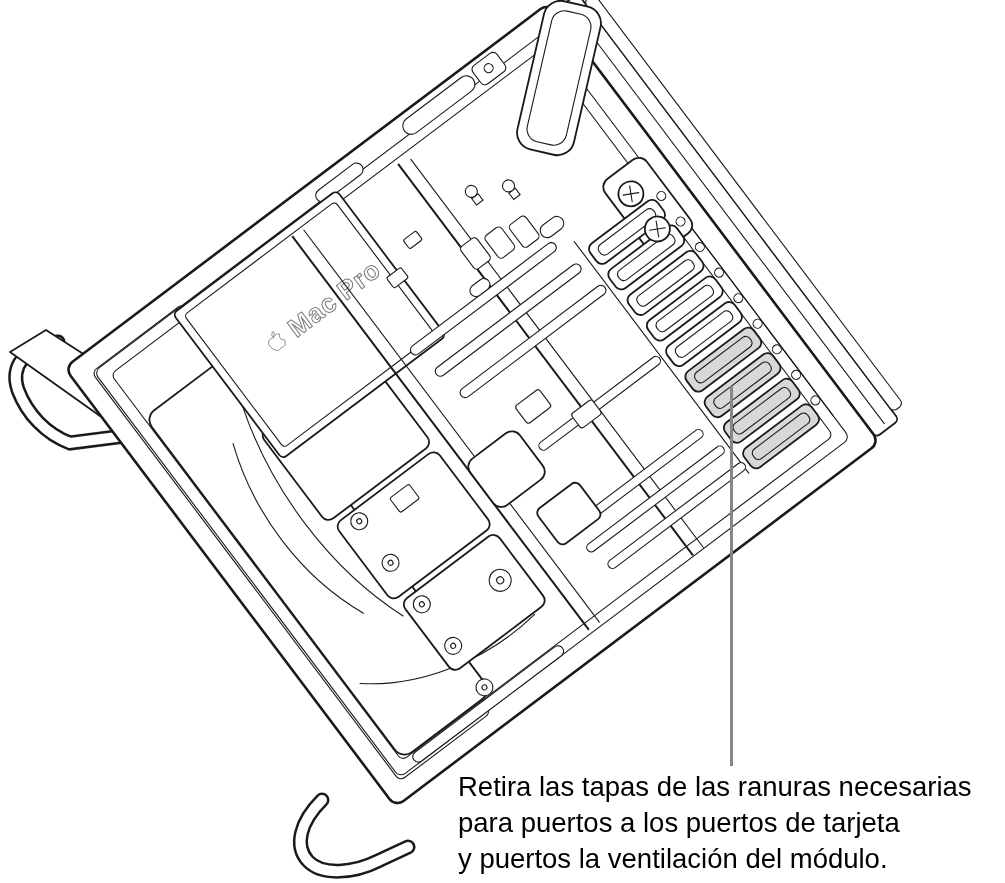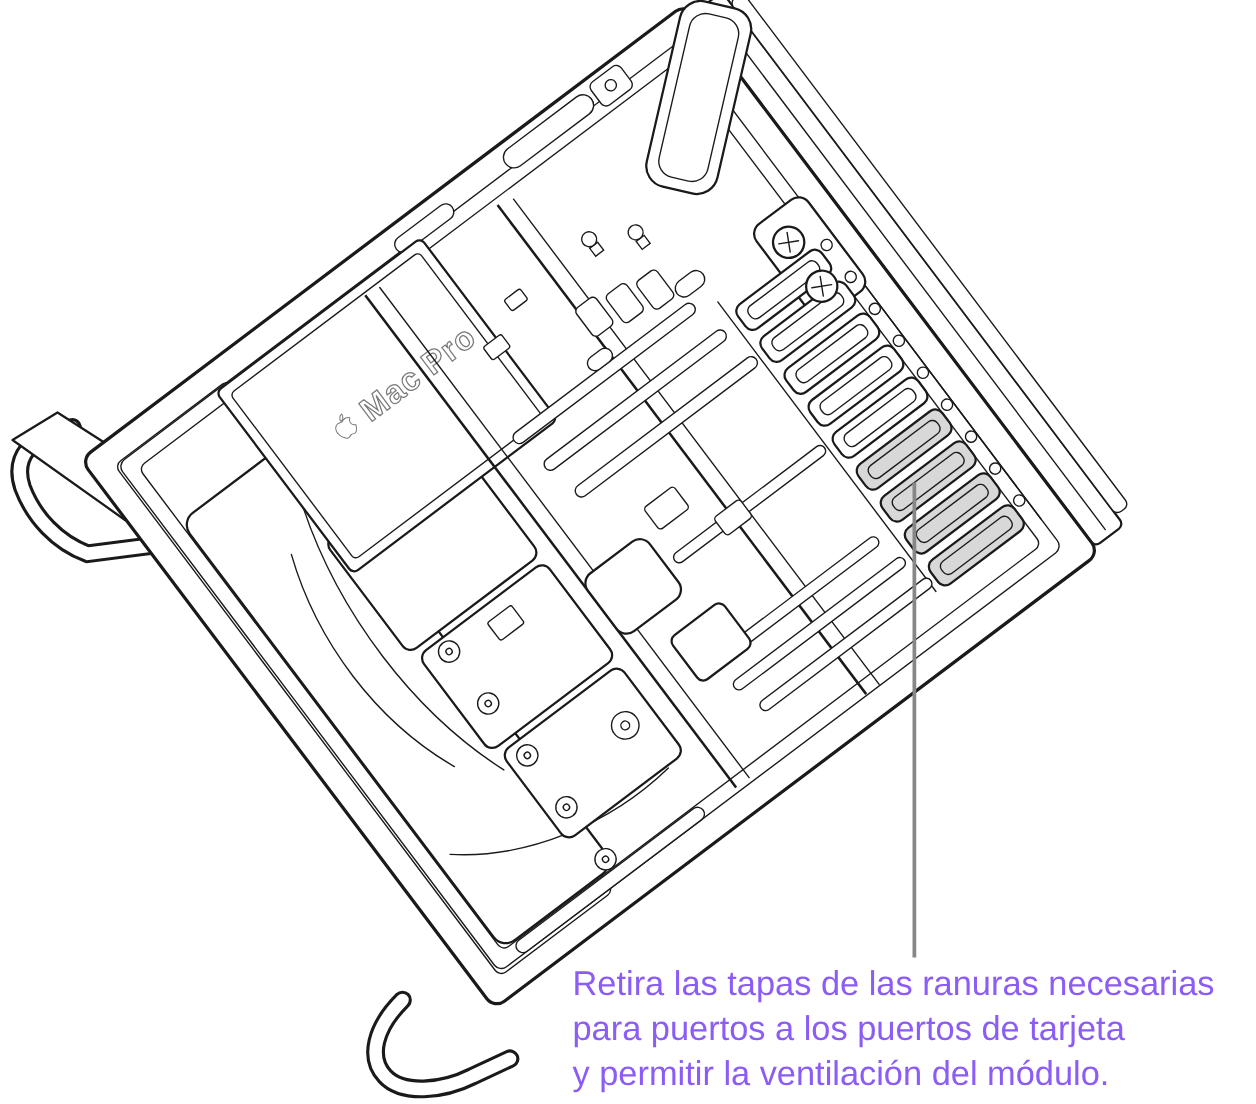--- a/index.html
+++ b/index.html
@@ -14,21 +14,21 @@
   .s3{fill:#fff;stroke:#1a1a1a;stroke-width:1.1;}
   .d{fill:none;stroke:#1a1a1a;stroke-width:2;}
   .cover{stroke:#1a1a1a;stroke-width:1.8;stroke-linejoin:round;} 
   .strap-o{fill:none;stroke:#1a1a1a;stroke-width:15;stroke-linecap:round;}
   .strap-i{fill:none;stroke:#fff;stroke-width:10;stroke-linecap:round;}
   .logo{fill:#fff;stroke:#7a7a7a;stroke-width:7;}
   .logo-text{fill:#fff;stroke:#7a7a7a;stroke-width:1;
              font:600 26px "Liberation Sans",sans-serif;letter-spacing:1px;}
   .callout{stroke-width:3;}
   .caption{position:absolute;left:458px;top:769px;
-           font-size:27.5px;line-height:35.8px;color:#8b5cf6;white-space:nowrap;}
+           font-size:27.5px;line-height:35.8px;color:#000000;white-space:nowrap;}
 </style>
 </head>
 <body>
 
 <div class="stage">
 
 <svg class="art" width="1005" height="883" viewBox="0 0 1005 883">
 
   <g>
     <path class="strap-o" d="M 58 342 C 24 348 10 366 18 390 C 27 414 46 434 70 443 L 148 433"></path>
@@ -192,16 +192,16 @@
     <rect class="s1" x="530" y="2" width="58" height="152" rx="17"></rect>
     <rect class="s2r" x="539" y="11" width="40" height="134" rx="13"></rect>
   </g>
 
   <line class="callout" stroke="#878787" x1="731.5" y1="386" x2="731.5" y2="766"></line>
 </svg>
 
 <div class="caption">
   <div>Retira las tapas de las ranuras necesarias</div>
   <div>para puertos a los puertos de tarjeta</div>
-  <div>y permitir la ventilación del módulo.</div>
+  <div>y puertos la ventilación del módulo.</div>
 </div>
 
 </div>
 
 </body></html>

